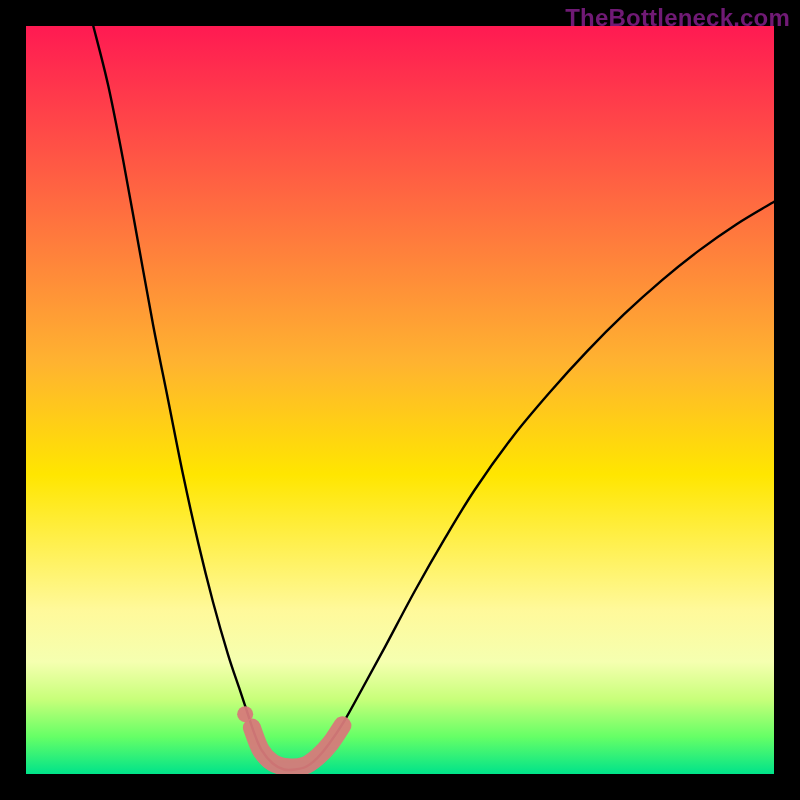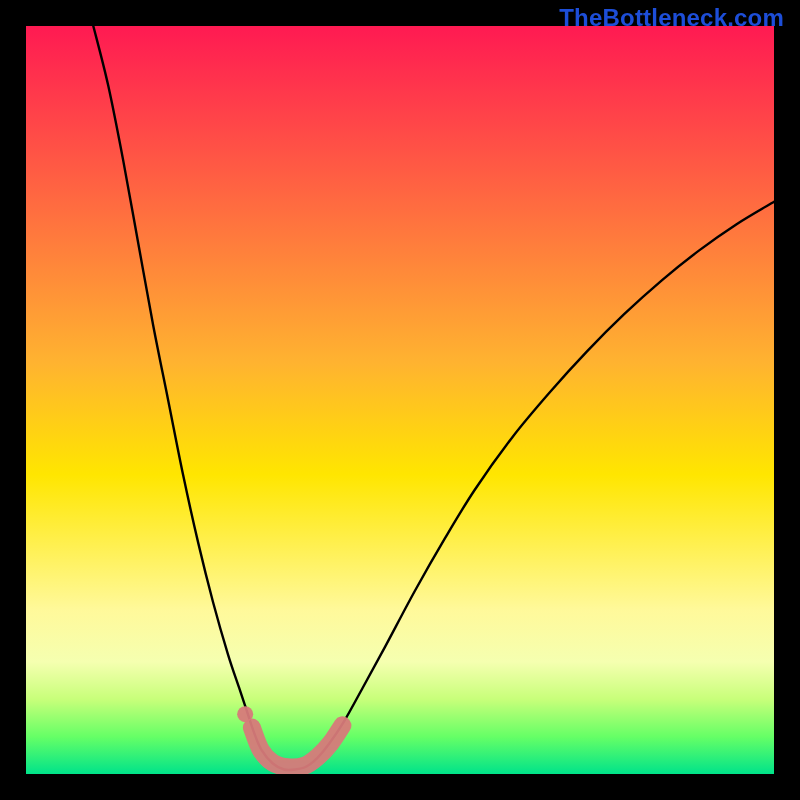--- a/index.html
+++ b/index.html
@@ -11,25 +11,25 @@
     width: 800px;
     height: 800px;
     position: relative;
   }
   svg {
     display: block;
   }
   .watermark {
     position: absolute;
     top: 4px;
-    right: 16px;
+    right: 10px;
     font-family: Arial, Helvetica, sans-serif;
     font-size: 24px;
     font-weight: 600;
-    color: #1d4ed8;
+    color: #701a75;
     letter-spacing: 0.2px;
   }
 </style>
 </head>
 <body>
 
 <div class="container">
   <svg id="chart-svg" width="800" height="800" viewBox="0 0 800 800">
       <defs>
         <linearGradient id="bg-grad" x1="0" y1="0" x2="0" y2="1">

